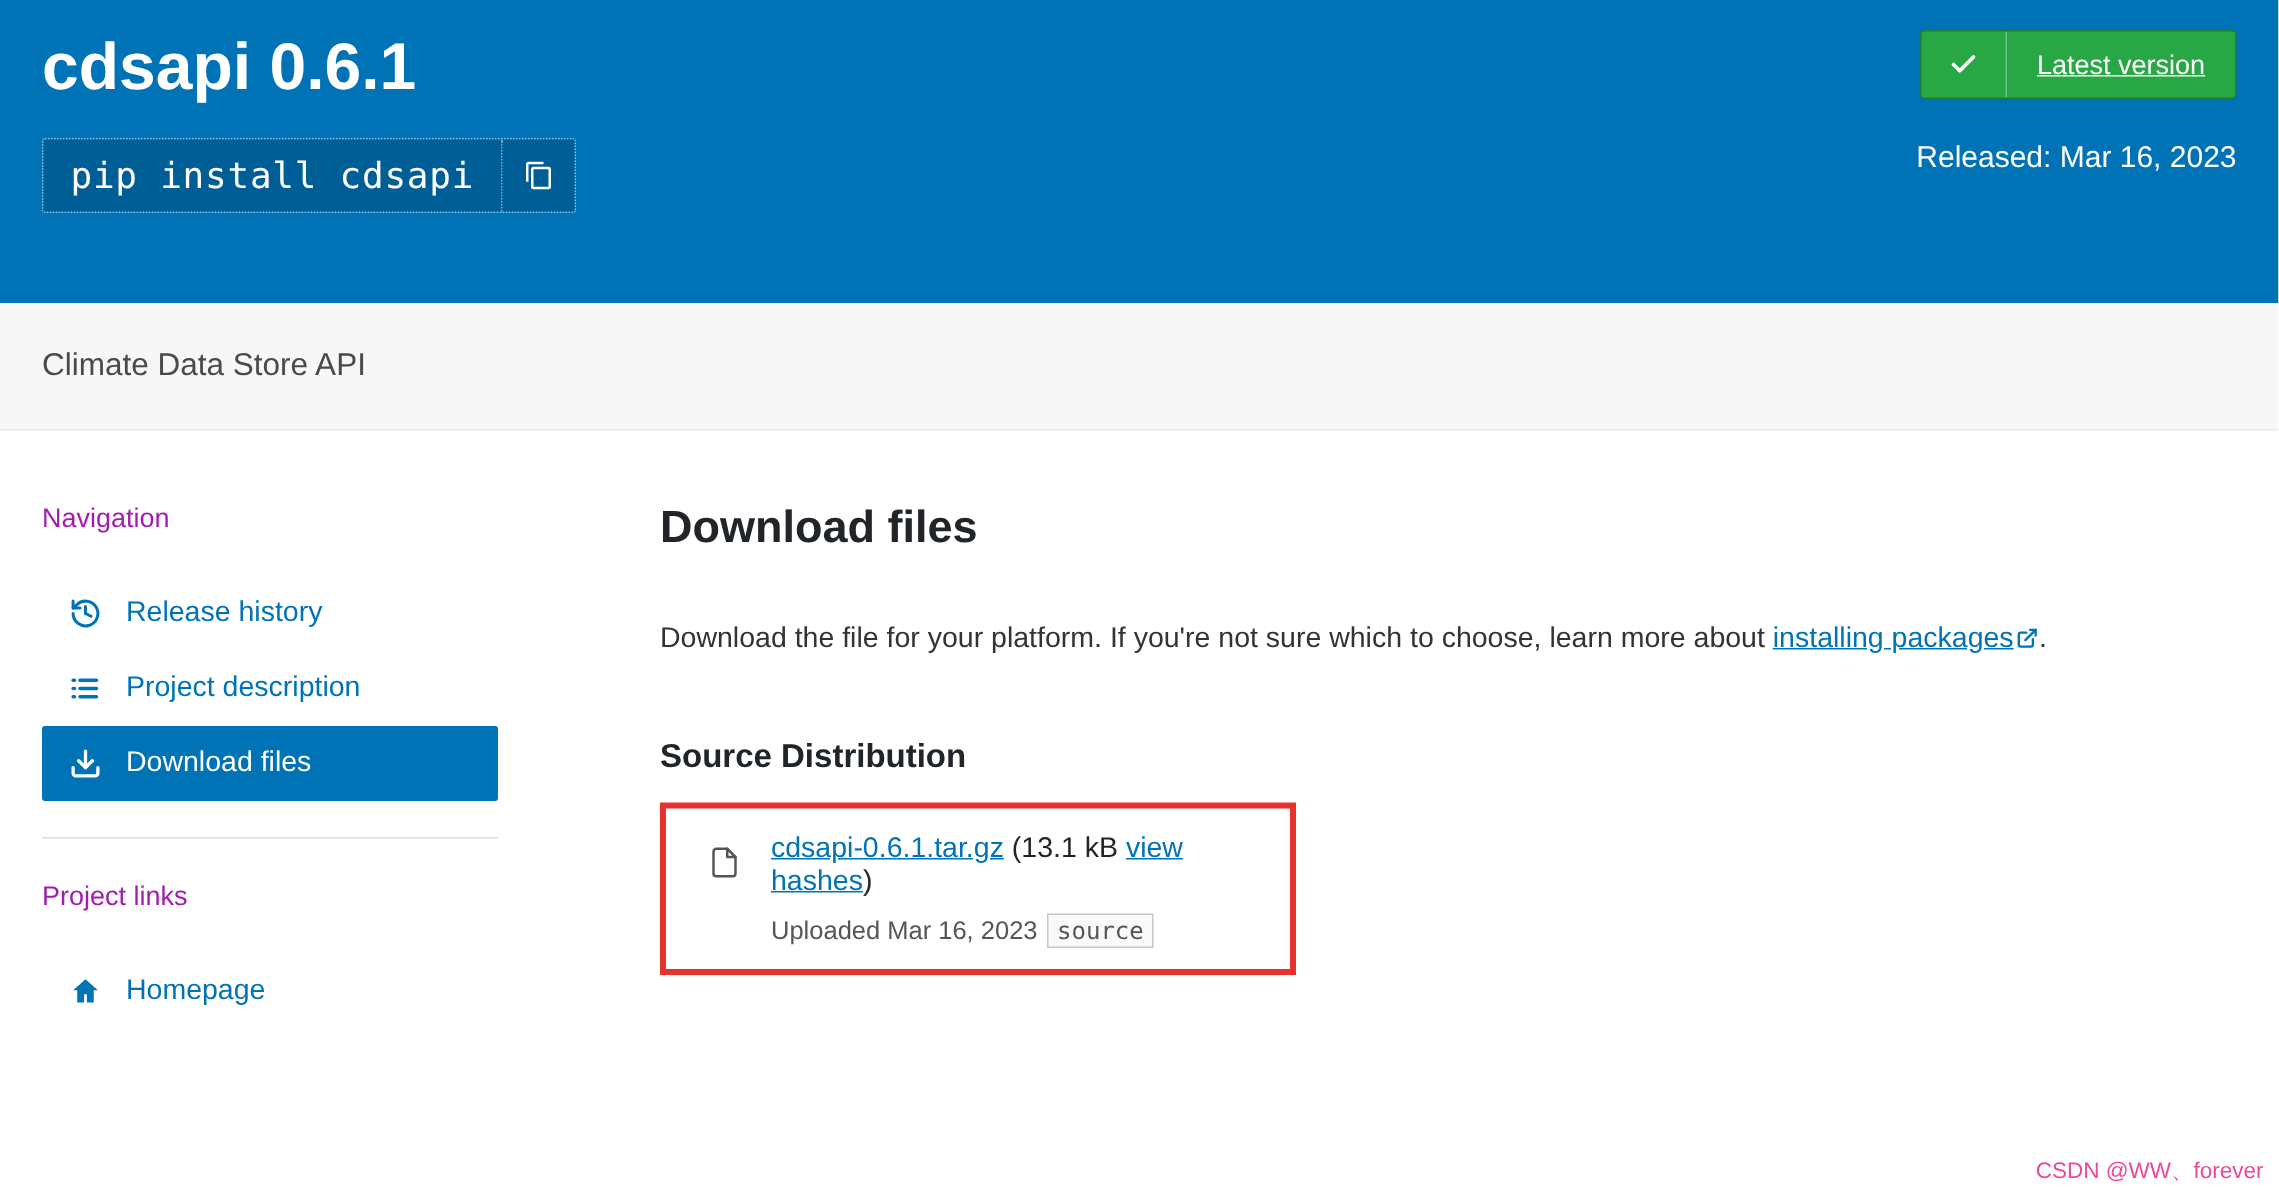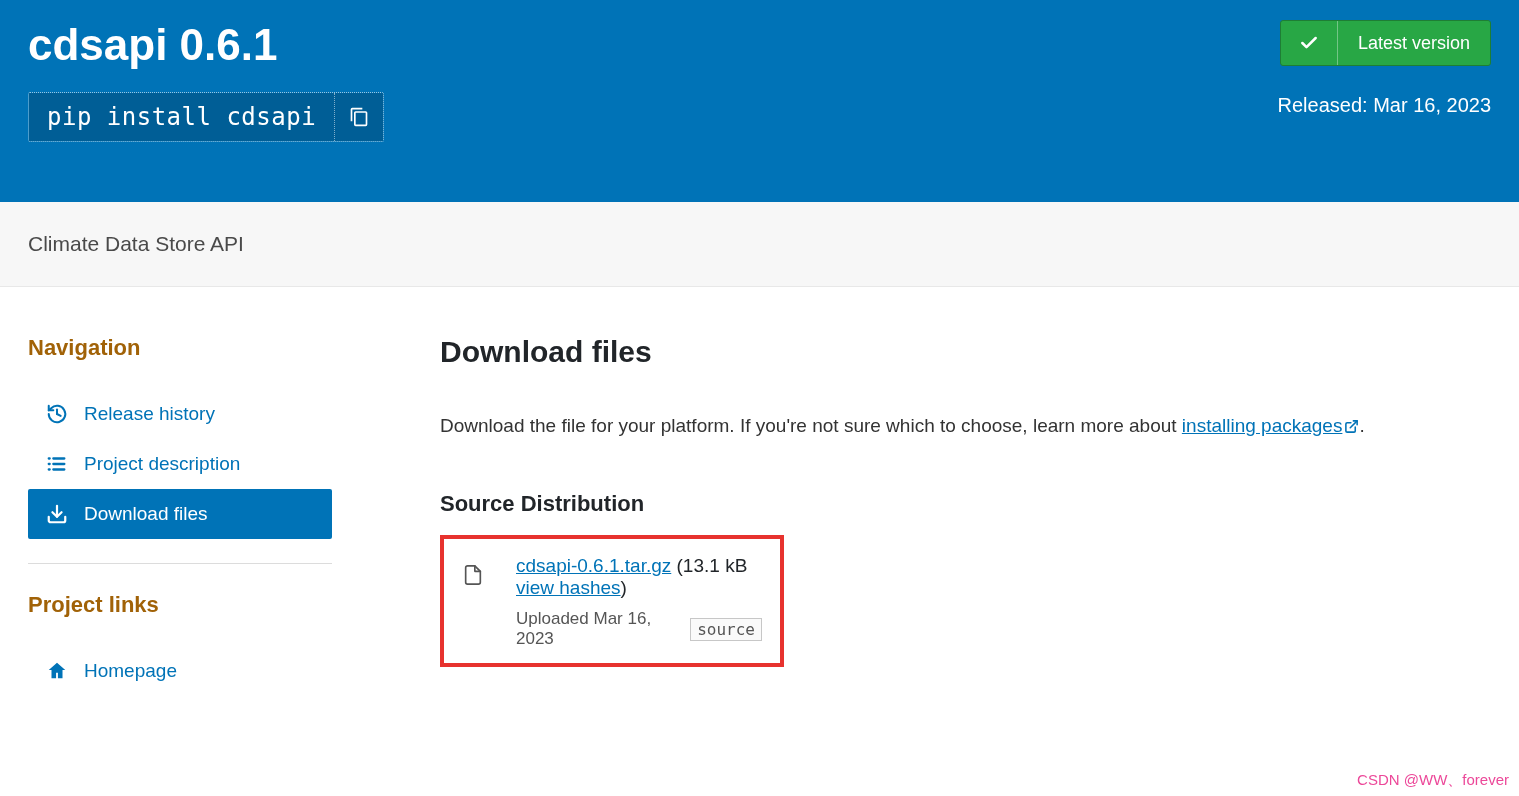--- a/index.html
+++ b/index.html
@@ -62,20 +62,21 @@
     margin-bottom: 28px;
   }
   .latest-check {
     padding: 12px 18px;
     border-right: 1px solid rgba(255,255,255,0.35);
     display:flex;align-items:center;
   }
   .latest-text {
     padding: 0 20px;
     font-size: 18px;
+    text-decoration: underline;
     display:flex;align-items:center;
   }
   .released {
     font-size: 20px;
     color: #fff;
   }
   .summary-bar {
     background: #f7f7f7;
     border-bottom: 1px solid #e8e8e8;
     padding: 30px 28px;
@@ -85,24 +86,24 @@
   .main-wrap {
     display: flex;
     padding: 20px 0 40px 0;
   }
   .sidebar {
     width: 360px;
     padding: 28px 28px 0 28px;
     flex-shrink: 0;
   }
   .nav-heading {
-    font-size: 22px;
-    font-weight: 700;
+    font-size: 18px;
+    font-weight: 400;
     margin-bottom: 28px;
-    color:#a16207;
+    color:#a21caf;
   }
   .nav-item {
     display: flex;
     align-items: center;
     gap: 16px;
     padding: 14px 18px;
     font-size: 19px;
     color: #0073b7;
     cursor: pointer;
     border-radius: 2px;
@@ -135,25 +136,25 @@
     color: #0073b7;
     text-decoration: underline;
   }
   .content h2 {
     font-size: 22px;
     font-weight: 700;
     margin-bottom: 18px;
   }
   .file-card {
     border: 4px solid #e7322e;
-    padding: 16px 18px 14px 18px;
-    display: flex;
-    gap: 32px;
+    padding: 16px 18px 14px 28px;
+    display: flex;
+    gap: 20px;
     align-items: flex-start;
-    width: 344px;
+    width: 424px;
   }
   .file-card .file-icon { margin-top:6px; }
   .file-line1 { font-size: 19px; margin-bottom:10px;}
   .file-line1 a { color: #0073b7; text-decoration: underline; }
   .file-line2 { font-size: 17px; color:#555; display:flex; align-items:center; gap:6px;}
   .source-tag {
     font-family: Menlo, Consolas, monospace;
     border: 1px solid #c7c7c7;
     padding: 1px 6px;
     font-size: 16px;

